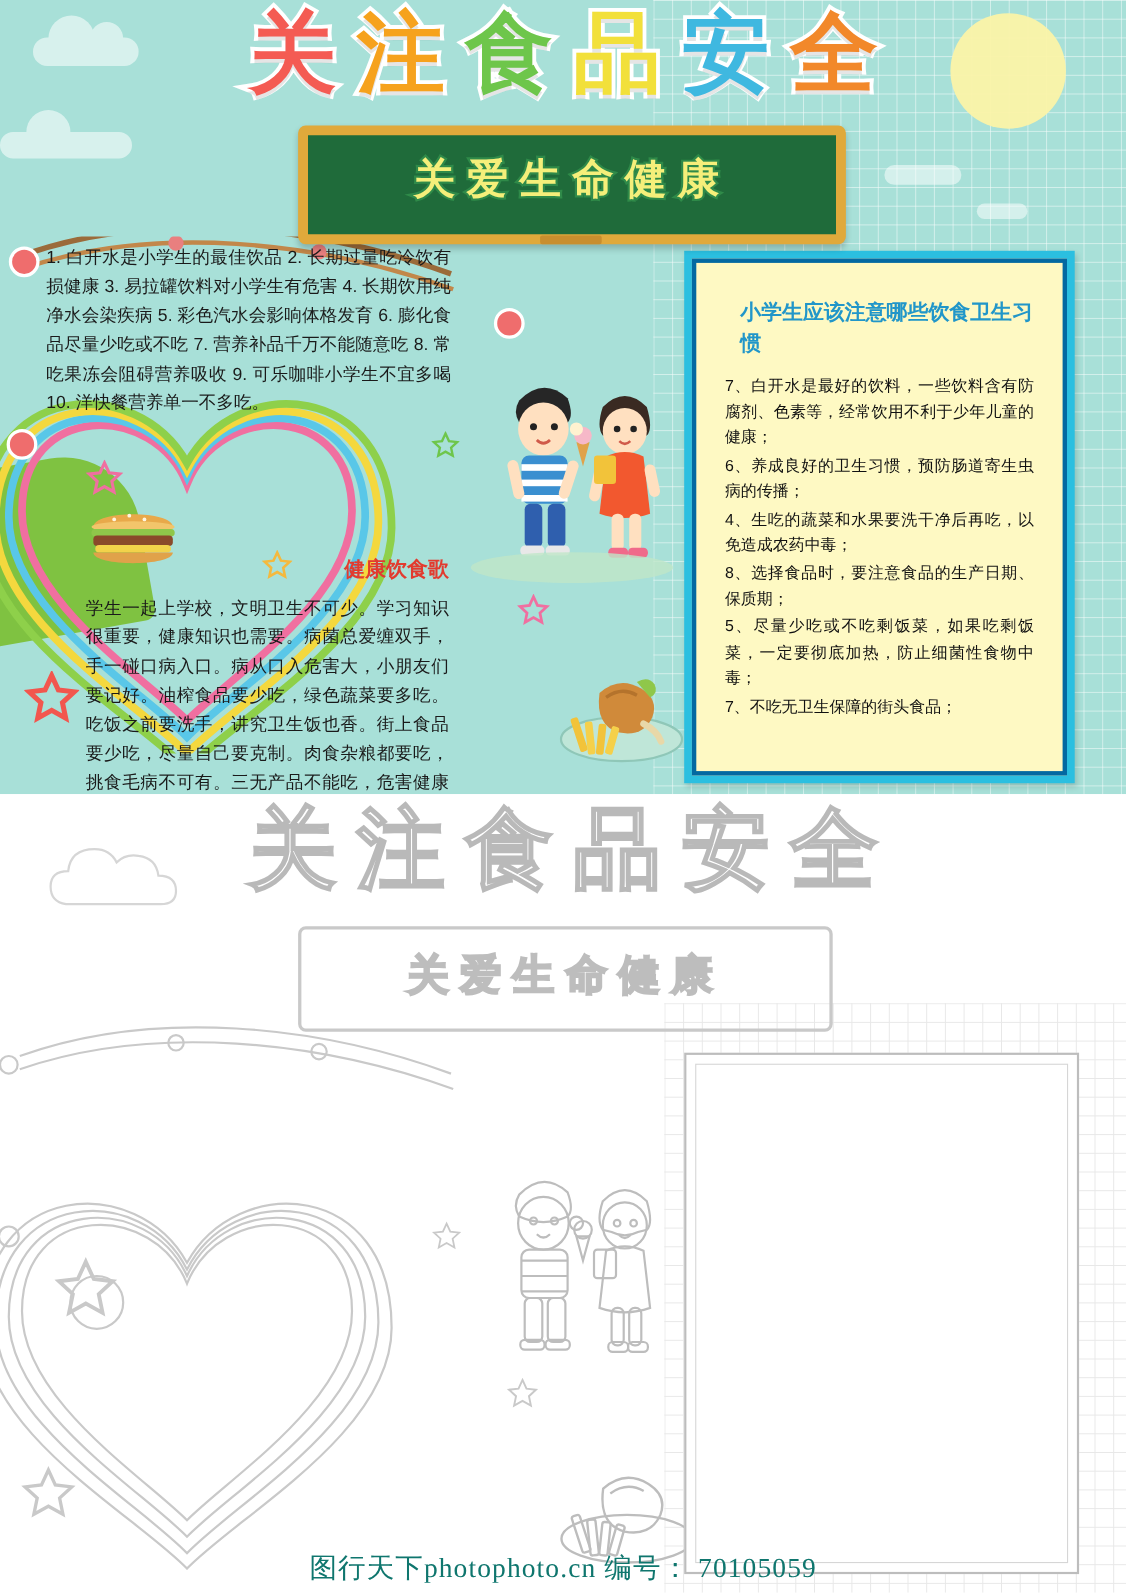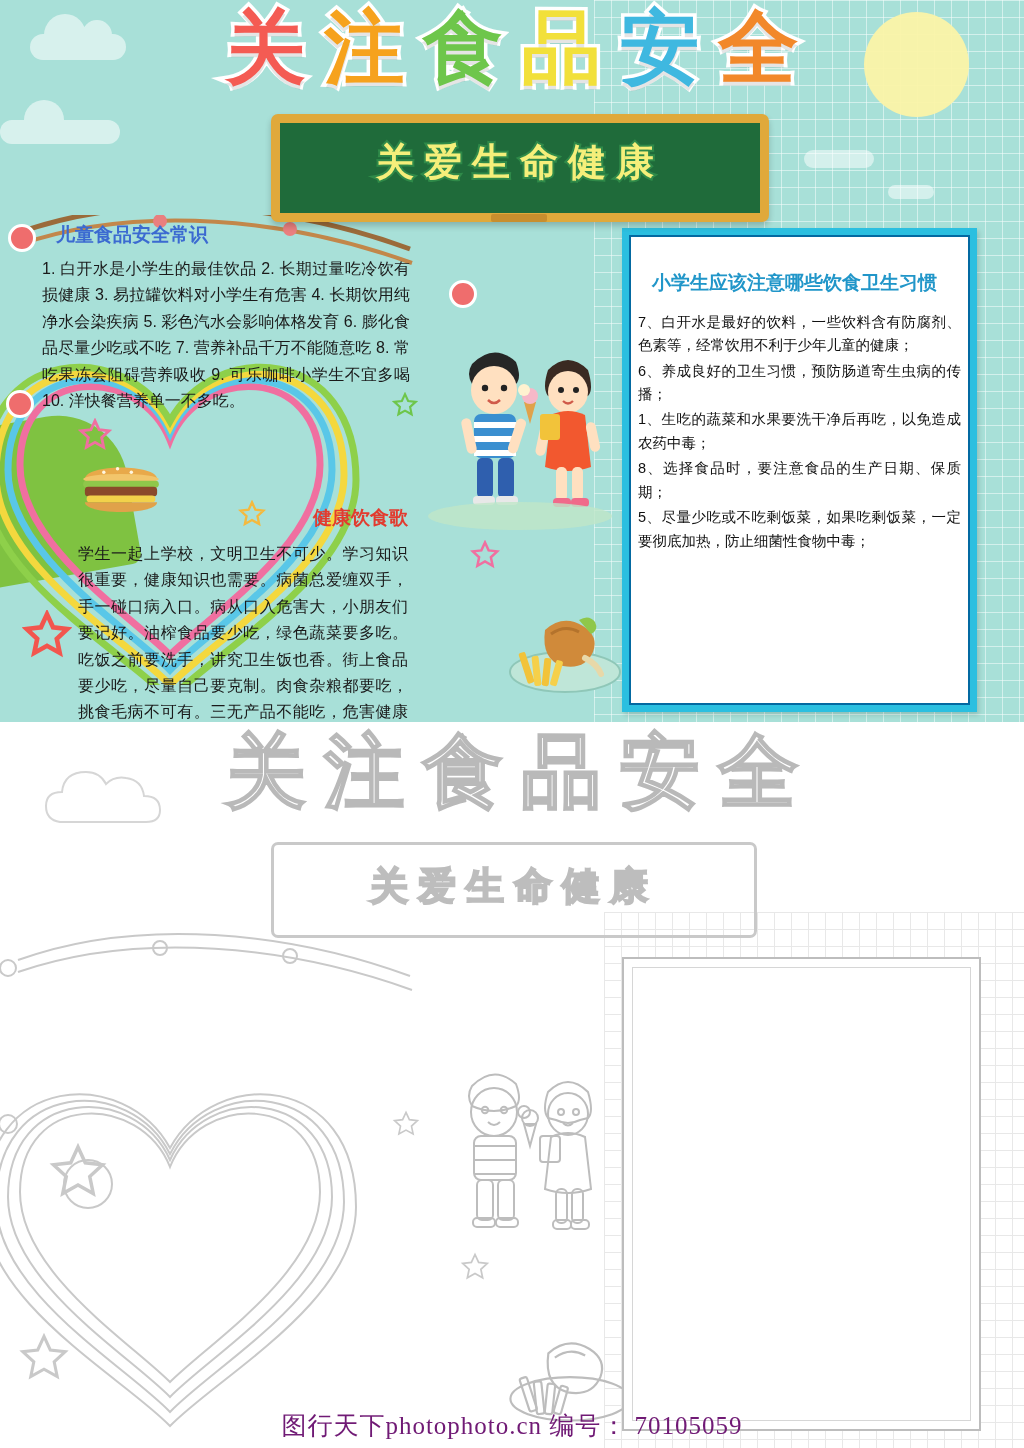--- a/index.html
+++ b/index.html
@@ -52,21 +52,21 @@
   .p-body{font-size:16px;line-height:1.65;color:#1a1a1a;margin:0;text-align:justify;}
   .h-red{color:#e23b2f;font-size:19px;font-weight:bold;text-align:right;margin:0 0 10px 0;}
   .song{position:absolute;left:78px;top:505px;width:330px;z-index:7;}
 
   
   .kids{position:absolute;left:420px;top:330px;width:200px;height:220px;z-index:4;}
 
   
   .rbox{position:absolute;left:622px;top:228px;width:355px;height:484px;background:#2bbfe0;
         padding:7px;box-sizing:border-box;z-index:5;box-shadow:2px 3px 5px rgba(0,0,0,.15);}
-  .rbox-inner{background:#ffffff;border:2px solid #0369a1;width:100%;height:100%;box-sizing:border-box;padding:18px 7px;}
+  .rbox-inner{background:#fef9c3;border:4px solid #0369a1;width:100%;height:100%;box-sizing:border-box;padding:18px 26px;}
   .rbox h3{color:#2196c9;font-size:19px;font-weight:bold;margin:14px 0 14px 14px;line-height:1.45;}
   .rbox li{font-size:14.5px;line-height:1.62;color:#111;list-style:none;margin:0 0 2px 0;text-align:justify;}
   .rbox ul{margin:0;padding:0;}
 
   
   .burger{position:absolute;left:78px;top:455px;width:86px;height:62px;z-index:8;}
   .chicken{position:absolute;left:505px;top:600px;width:120px;height:100px;z-index:8;}
 
   .star{position:absolute;z-index:6;}
 
@@ -80,21 +80,21 @@
       color:#fff;-webkit-text-stroke:2px #bdbdbd;letter-spacing:10px;font-family:"DejaVu Sans",sans-serif;}
   .la-grid{position:absolute;right:0;top:190px;width:420px;height:540px;
       background-image:linear-gradient(to right,#e8e8e8 1px,transparent 1px),
                        linear-gradient(to bottom,#e8e8e8 1px,transparent 1px);
       background-size:17px 17px;}
   .la-box{position:absolute;left:622px;top:235px;width:355px;height:470px;border:2px solid #bdbdbd;background:#fff;}
   .la-box:after{content:"";position:absolute;left:8px;top:8px;right:8px;bottom:8px;border:1px solid #d6d6d6;}
 
   
   .watermark{position:absolute;left:0;bottom:6px;width:1024px;text-align:center;
-     font-size:25px;color:#701a75;letter-spacing:1px;font-family:"Liberation Serif",serif;margin-top:38px;}
+     font-size:25px;color:#0f766e;letter-spacing:1px;font-family:"Liberation Serif",serif;margin-top:38px;}
 </style>
 </head>
 <body>
 
 <div class="poster">
   <div class="gridpaper"></div>
   <div class="moon"></div>
   <div class="cloud c1"></div>
   <div class="cloud c2"></div>
   <div class="cloud c3"></div>
@@ -140,21 +140,20 @@
     <path d="M12 2l2.9 6.3 6.9.8-5.1 4.7 1.4 6.8L12 17.2 5.9 20.6l1.4-6.8L2.2 9.1l6.9-.8z" fill="none" stroke="#f4b93e" stroke-width="2"></path>
   </svg>
   <svg class="star" style="left:392px;top:392px;" width="26" height="26" viewBox="0 0 24 24">
     <path d="M12 2l2.9 6.3 6.9.8-5.1 4.7 1.4 6.8L12 17.2 5.9 20.6l1.4-6.8L2.2 9.1l6.9-.8z" fill="none" stroke="#6ec64b" stroke-width="2"></path>
   </svg>
   <svg class="star" style="left:470px;top:540px;" width="30" height="30" viewBox="0 0 24 24">
     <path d="M12 2l2.9 6.3 6.9.8-5.1 4.7 1.4 6.8L12 17.2 5.9 20.6l1.4-6.8L2.2 9.1l6.9-.8z" fill="none" stroke="#f06fa0" stroke-width="2"></path>
   </svg>
 
   <div class="textcol">
-    <h3 class="h-blue">儿童食品安全常识</h3>
     <p class="p-body">1. 白开水是小学生的最佳饮品 2. 长期过量吃冷饮有损健康 3. 易拉罐饮料对小学生有危害 4. 长期饮用纯净水会染疾病 5. 彩色汽水会影响体格发育 6. 膨化食品尽量少吃或不吃 7. 营养补品千万不能随意吃 8. 常吃果冻会阻碍营养吸收 9. 可乐咖啡小学生不宜多喝 10. 洋快餐营养单一不多吃。</p>
   </div>
 
   <svg class="burger" viewBox="0 0 100 72">
     <path d="M8 28 C8 10 92 10 92 28 Z" fill="#e8a94a"></path>
     <ellipse cx="50" cy="28" rx="44" ry="6" fill="#f2c56b"></ellipse>
     <rect x="6" y="30" width="88" height="8" rx="4" fill="#8fc74a"></rect>
     <rect x="8" y="37" width="84" height="11" rx="4" fill="#8a4a2a"></rect>
     <rect x="10" y="47" width="80" height="8" rx="4" fill="#f2d24a"></rect>
     <path d="M8 55 C8 70 92 70 92 55 Z" fill="#e0a24a"></path>
@@ -220,23 +219,24 @@
     </g>
     <path d="M74 20 q10-6 16 2 q4 8-4 12" fill="#8fc74a"></path>
   </svg>
 
   <div class="rbox">
     <div class="rbox-inner">
       <h3>小学生应该注意哪些饮食卫生习惯</h3>
       <ul>
         <li>7、白开水是最好的饮料，一些饮料含有防腐剂、色素等，经常饮用不利于少年儿童的健康；</li>
         <li>6、养成良好的卫生习惯，预防肠道寄生虫病的传播；</li>
-        <li>1、生吃的蔬菜和水果要洗干净后再吃，以免造成农药中毒；</li>
+        <li>4、生吃的蔬菜和水果要洗干净后再吃，以免造成农药中毒；</li>
         <li>8、选择食品时，要注意食品的生产日期、保质期；</li>
         <li>5、尽量少吃或不吃剩饭菜，如果吃剩饭菜，一定要彻底加热，防止细菌性食物中毒；</li>
+        <li>7、不吃无卫生保障的街头食品；</li>
       </ul>
     </div>
   </div>
 </div>
 
 <div class="lineart">
   <div class="la-grid"></div>
 
   <div class="la-title">
     <span>关</span>

